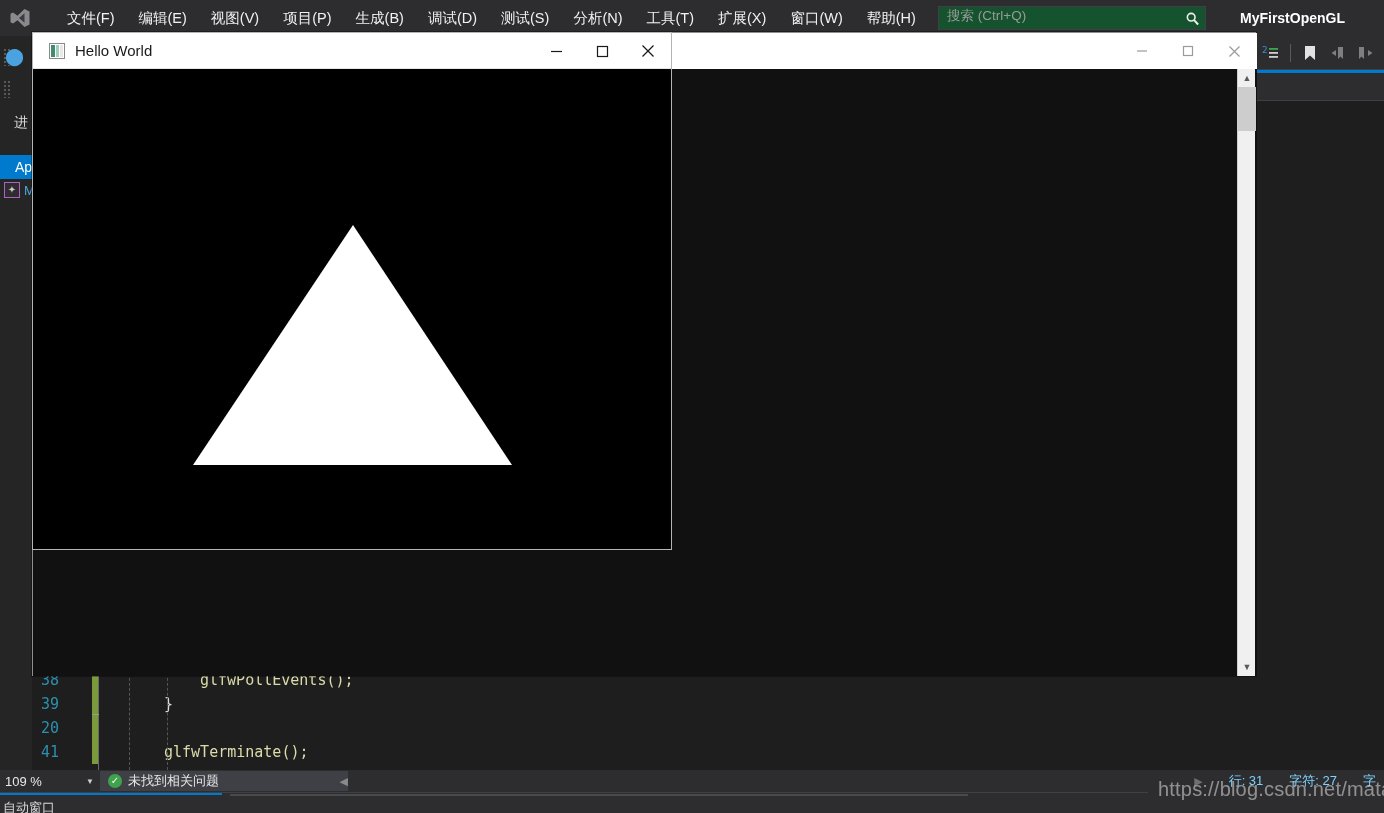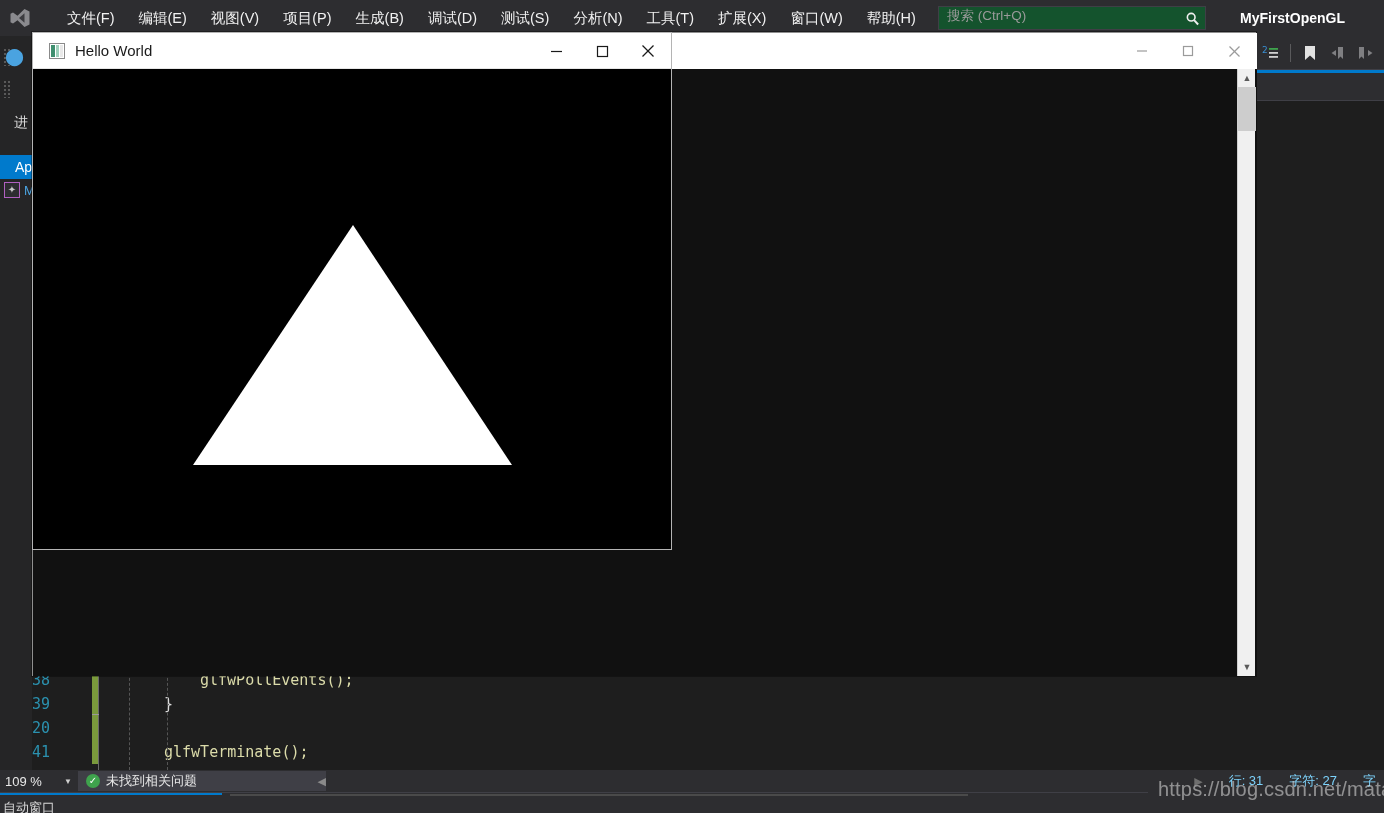--- a/index.html
+++ b/index.html
@@ -144,21 +144,21 @@
     background: #1e1e1e;
     overflow: hidden;
   }
   .code-line {
     display: flex; align-items: center;
     height: 24px;
     font-family: "DejaVu Sans Mono", monospace;
     font-size: 15px;
   }
   .ln {
-    width: 44px; text-align: left; padding-right: 8px;
+    width: 44px; text-align: center; padding-right: 8px;
     color: #2b91af; flex: none;
   }
   .chgbar { width: 6px; height: 24px; background: #7a9a3c; flex: none; margin-left: 16px;}
   .gutter-rest { width: 14px; flex: none; }
   .code-text { color: #dcdcaa; white-space: pre; }
   .code-brace { color: #dcdcdc; }
   .collapse-rule {
     position: absolute; left: 98px; top: 668px; width: 1px; height: 102px;
     background: #6a6a6a;
   }
@@ -172,21 +172,21 @@
   }
 
   
   .vs-status {
     position: absolute; left: 0; top: 770px;
     width: 1384px; height: 22px;
     background: #2d2d30;
     display: flex; align-items: center;
   }
   .zoom-box {
-    width: 78px; height: 22px;
+    width: 100px; height: 22px;
     display: flex; align-items: center; justify-content: space-between;
     color: #e8e8e8; font-size: 13px;
     padding: 0 6px 0 5px;
     text-align: right;
   }
   .zoom-caret { font-size: 8px; color: #cfcfcf; }
   .err-list {
     width: 248px; height: 20px;
     background: #3f3f46;
     display: flex; align-items: center; gap: 6px;

